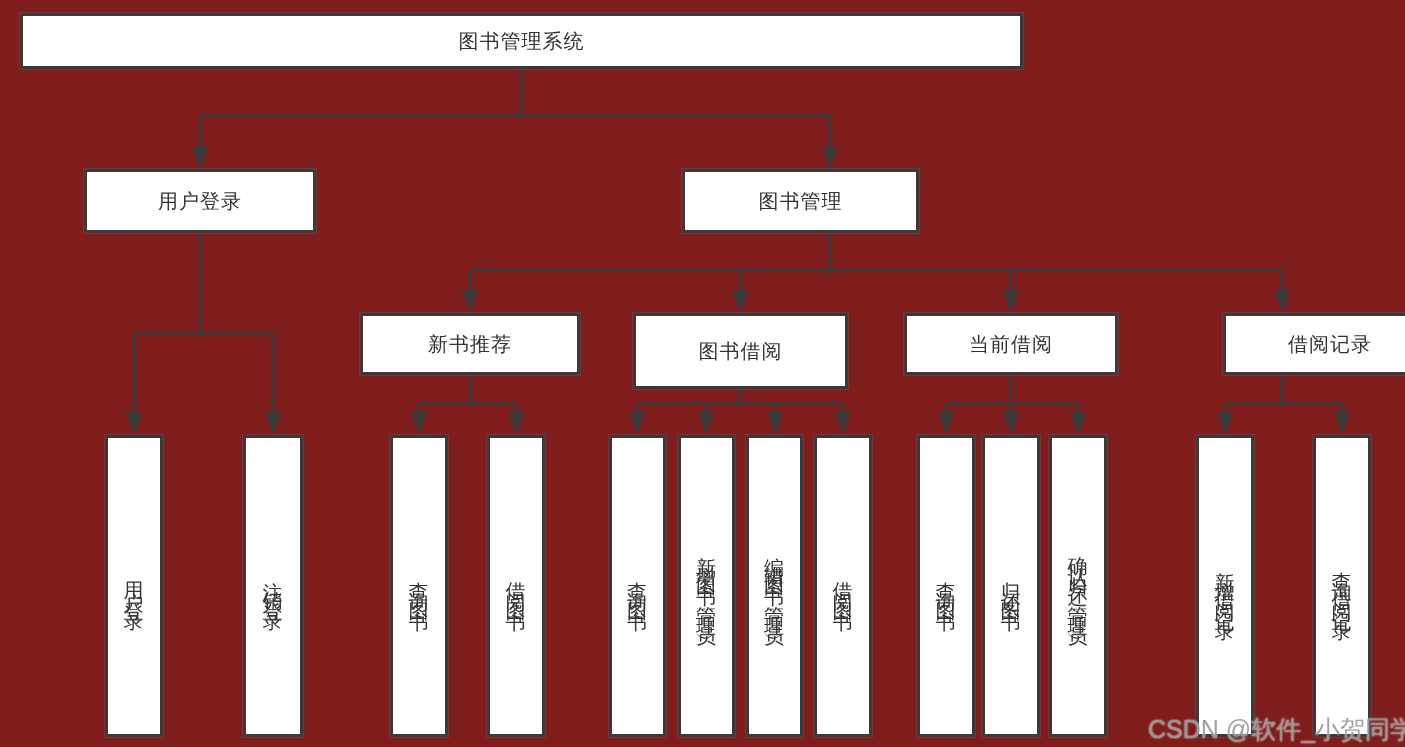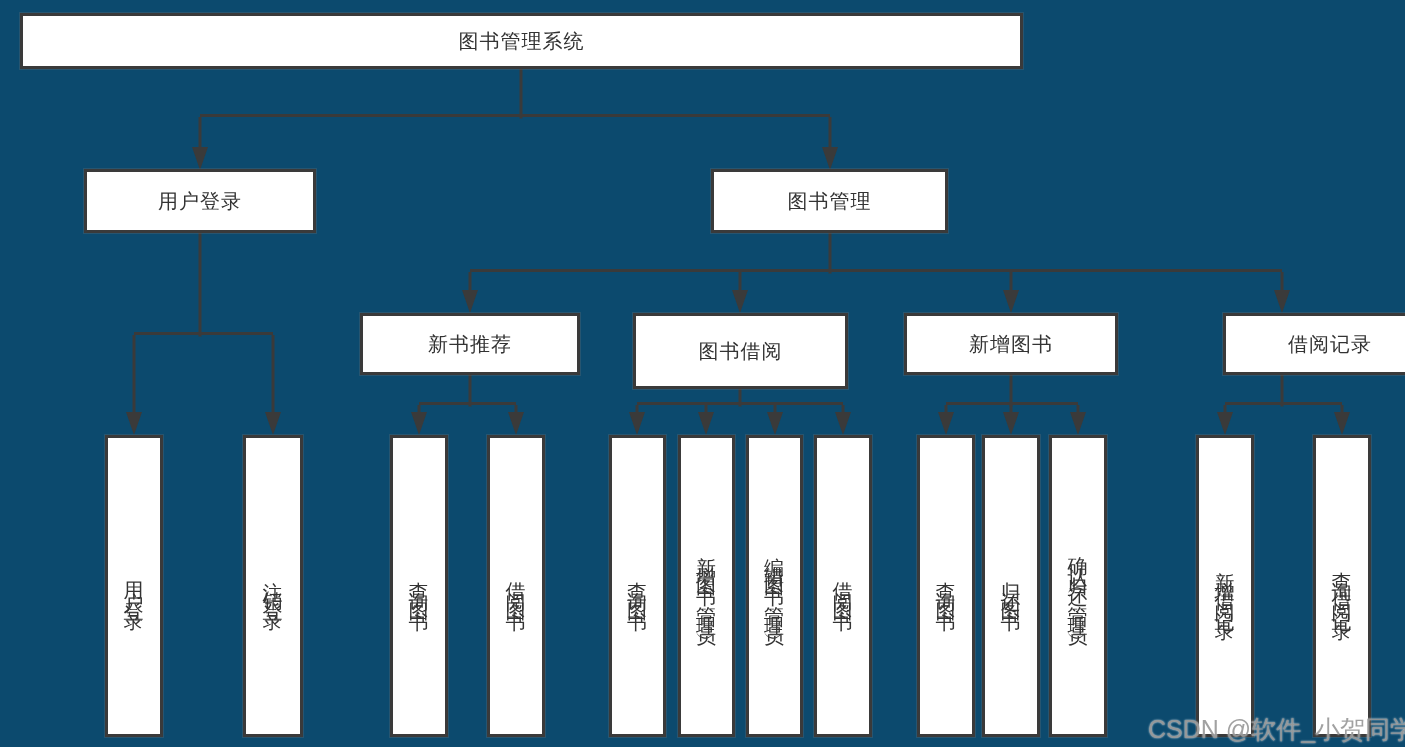--- a/index.html
+++ b/index.html
@@ -6,21 +6,21 @@
   html, body { background: #ffffff; }
   body {
     width: 1405px; height: 747px;
     font-family: "Liberation Sans", "DejaVu Sans", sans-serif;
     color: #333333;
     overflow: hidden;
   }
   .stage {
     position: relative;
     width: 1405px; height: 747px;
-    background: #0c4a6e;
+    background: #7f1d1d;
   }
   .connectors {
     position: absolute; left: 0; top: 0;
     width: 1405px; height: 747px;
     z-index: 1;
   }
   .box {
     position: absolute;
     background: #ffffff;
     border: 3px solid #3a3a3a;
@@ -103,32 +103,32 @@
     </g>
   </svg>
 
   <div class="box hbox" style="left:20px; top:13px; width:1003px; height:56px;">
     <span>图书管理系统</span>
   </div>
 
   <div class="box hbox" style="left:84px; top:169px; width:232px; height:64px;">
     <span>用户登录</span>
   </div>
-  <div class="box hbox" style="left:711px; top:169px; width:237px; height:64px;">
+  <div class="box hbox" style="left:682px; top:169px; width:237px; height:64px;">
     <span>图书管理</span>
   </div>
 
   <div class="box hbox" style="left:360px; top:313px; width:220px; height:62px;">
     <span>新书推荐</span>
   </div>
   <div class="box hbox" style="left:633px; top:313px; width:215px; height:76px;">
     <span>图书借阅</span>
   </div>
   <div class="box hbox" style="left:904px; top:313px; width:214px; height:62px;">
-    <span>新增图书</span>
+    <span>当前借阅</span>
   </div>
   <div class="box hbox" style="left:1175px; top:313px; width:214px; height:62px;margin-left:48px;">
     <span>借阅记录</span>
   </div>
 
   <div class="box vbox" style="left:105px; top:435px; width:58px; height:302px;">
     <span>用户登录</span>
   </div>
   <div class="box vbox" style="left:243px; top:435px; width:60px; height:302px;">
     <span>注销登录</span>

